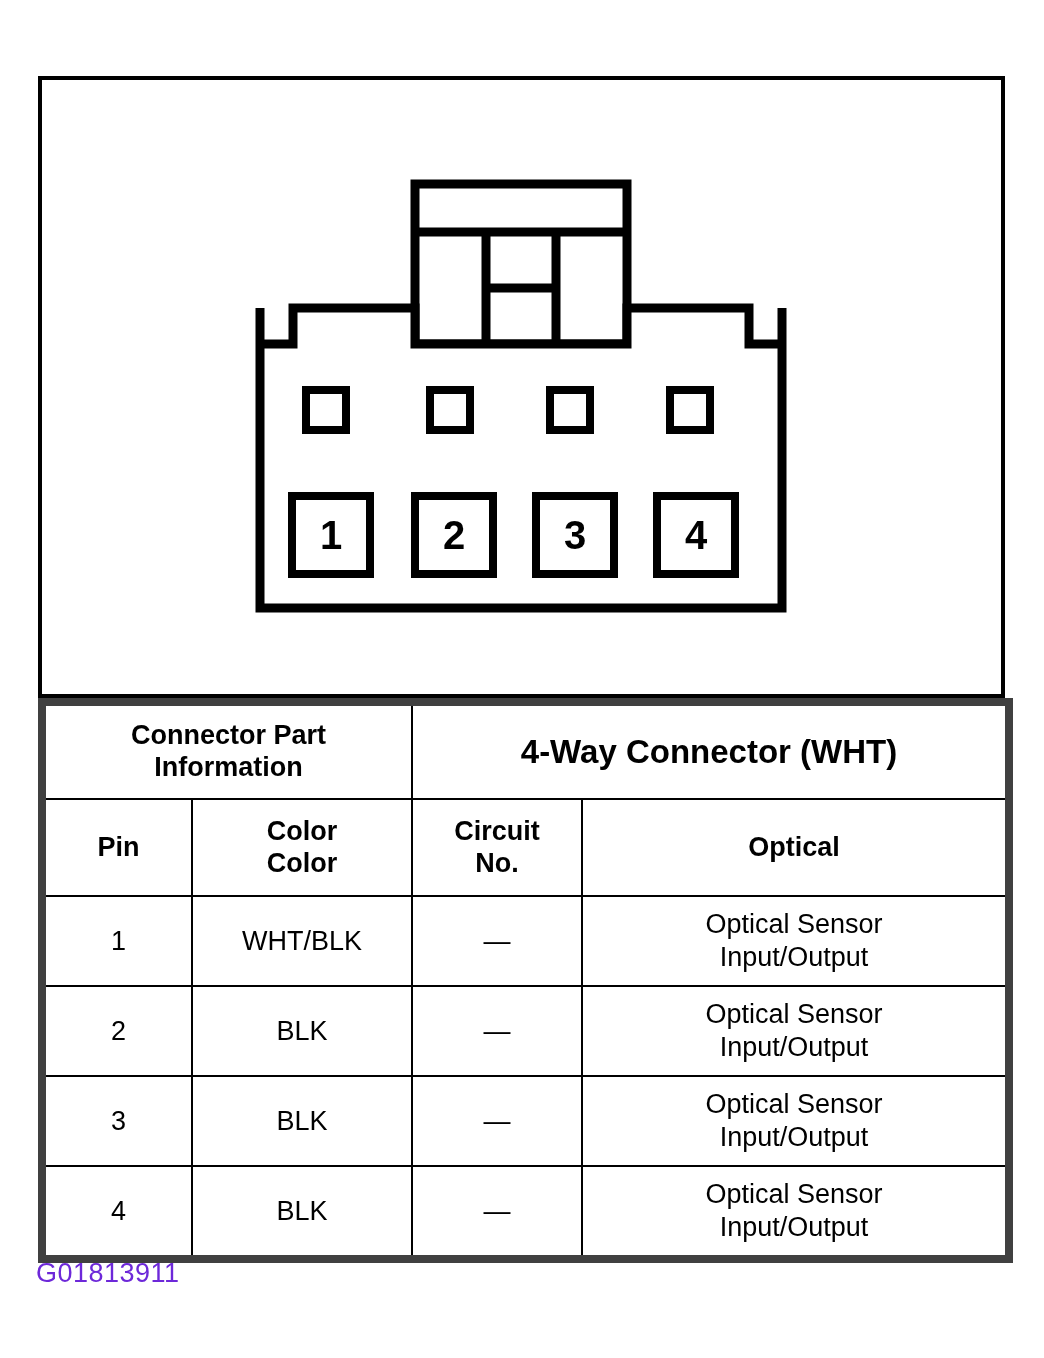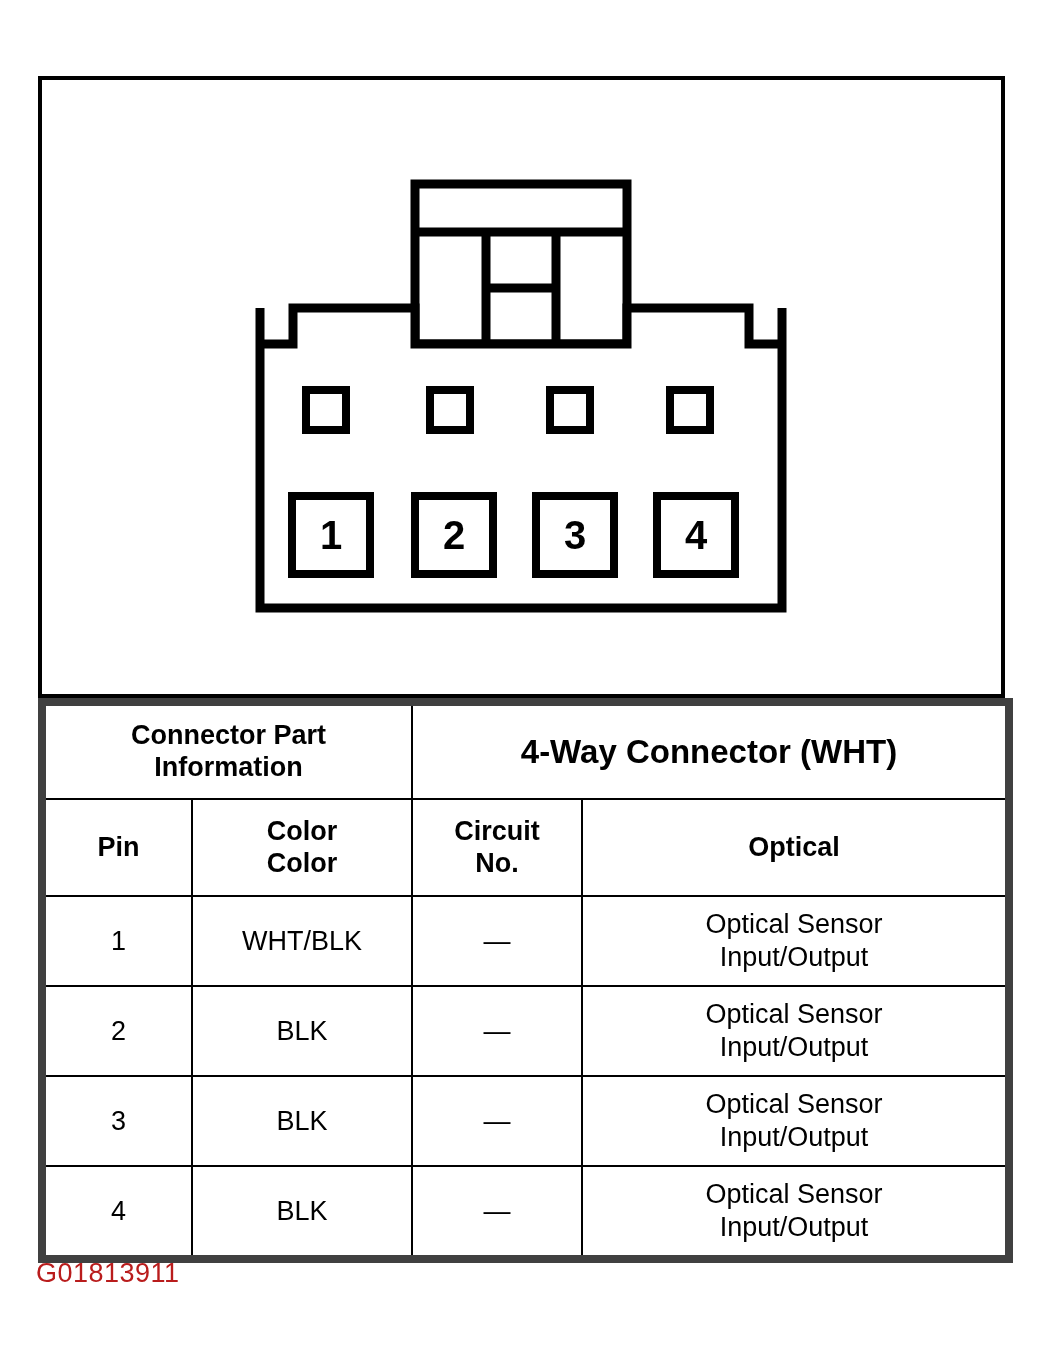--- a/index.html
+++ b/index.html
@@ -122,21 +122,21 @@
 
   .hdr-line { display: block; }
 
   
   #figure-code {
     position: absolute;
     left: 36px;
     top: 1258px;
     font-size: 27px;
     font-family: "Liberation Sans", sans-serif;
-    color: #b91c1c;
+    color: #6d28d9;
     letter-spacing: 0.5px;
   }
 </style>
 </head>
 <body>
 
 <div id="outer-frame"></div>
 
 <svg id="connector-svg" viewBox="0 0 967 622" xmlns="http://www.w3.org/2000/svg">
 

